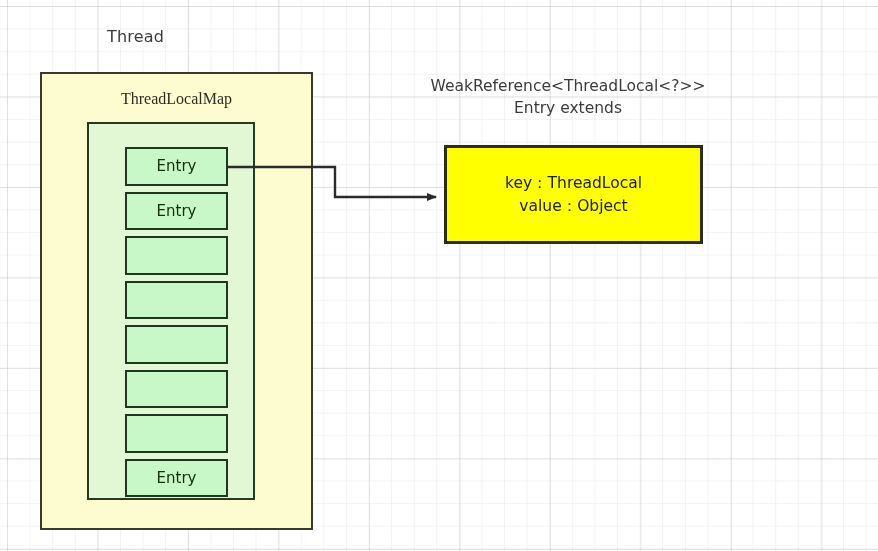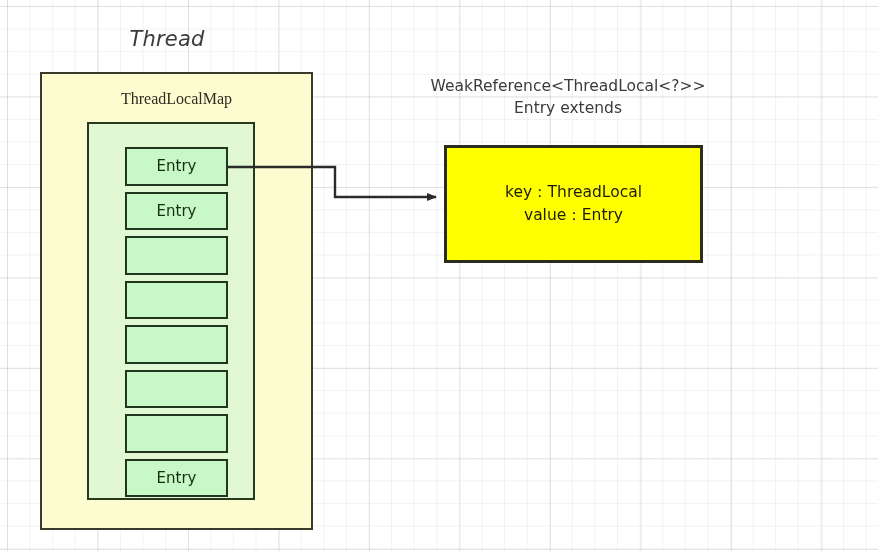--- a/index.html
+++ b/index.html
@@ -27,26 +27,25 @@
     background-position: 7px 6px, 7px 6px, 7px 6px, 7px 6px;
     font-family: "DejaVu Sans", "Liberation Sans", sans-serif;
   }
 
   
   .thread-label {
     position: absolute;
     left: 107px;
     top: 27px;
     width: 120px;
-    text-align: center;
-    font-size: 21px;
+    text-align: left;
+    font-size: 16px;
     color: #3b3b3b;
     letter-spacing: 0.2px;
     white-space: nowrap;
-    font-style: italic;
   }
 
   
   .thread-box {
     position: absolute;
     left: 40px;
     top: 72px;
     width: 273px;
     height: 458px;
     background: #fdfbd0;
@@ -116,21 +115,21 @@
     color: #3b3b3b;
   }
   .entry-caption div { white-space: nowrap; }
 
   
   .entry-obj {
     position: absolute;
     left: 444px;
     top: 145px;
     width: 259px;
-    height: 118px;
+    height: 99px;
     background: #ffff00;
     border: 3px solid #2c2c1c;
     box-sizing: border-box;
     display: flex;
     flex-direction: column;
     align-items: center;
     justify-content: center;
   }
   .entry-obj div {
     font-size: 15.5px;
@@ -173,21 +172,21 @@
     <div class="entry-cell">Entry</div>
   </div>
 
   <div class="entry-caption">
     <div>WeakReference&lt;ThreadLocal&lt;?&gt;&gt;</div>
     <div>Entry extends</div>
   </div>
 
   <div class="entry-obj">
     <div>key：ThreadLocal</div>
-    <div>value：Entry</div>
+    <div>value：Object</div>
   </div>
 
   <svg class="connector" viewBox="0 0 878 551" width="878" height="551">
     <defs>
       <marker id="arrowhead" markerWidth="10" markerHeight="8" refX="9" refY="4" orient="auto" markerUnits="userSpaceOnUse">
         <path d="M0,0 L10,4 L0,8 z" fill="#2b2b2b"></path>
       </marker>
     </defs>
     <polyline points="228,167 335,167 335,197 436,197" fill="none" stroke="#2b2b2b" stroke-width="2.4" stroke-linejoin="miter" marker-end="url(#arrowhead)"></polyline>
   </svg>

